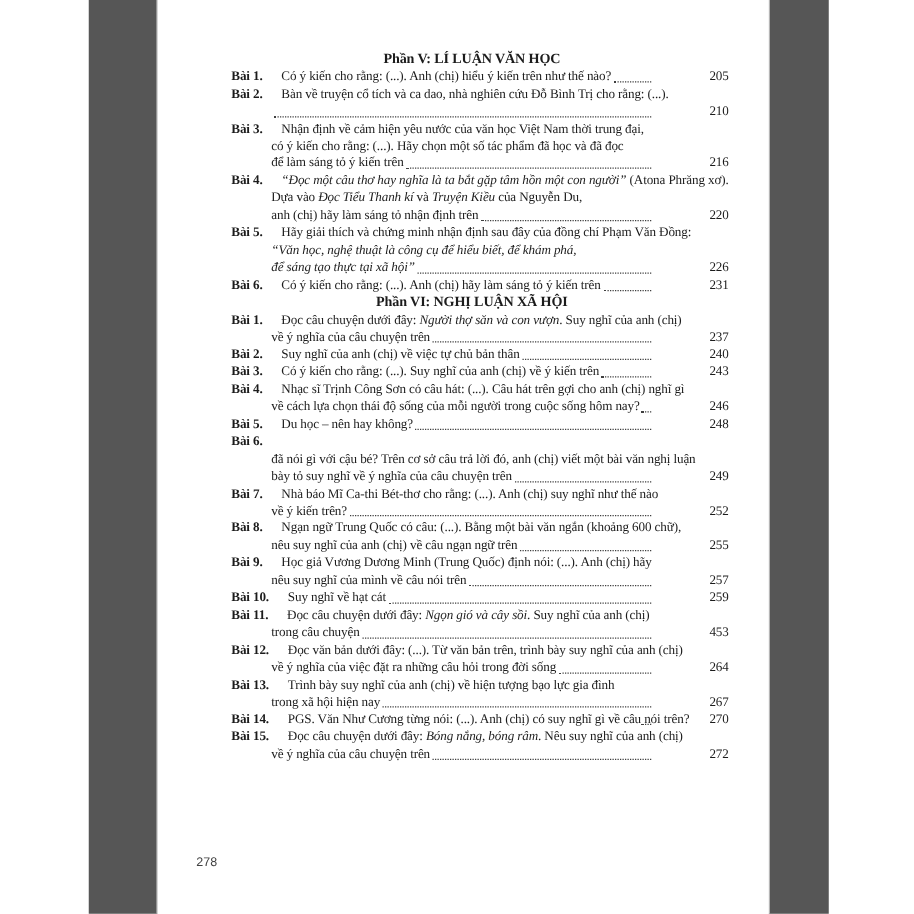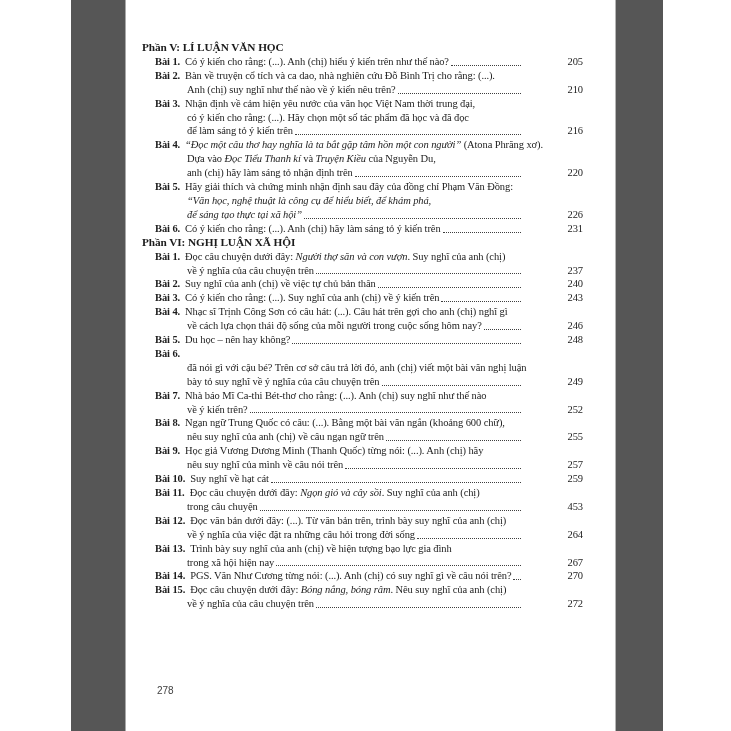--- a/index.html
+++ b/index.html
@@ -10,40 +10,41 @@
   }
   .frame-bar{
     position:absolute;top:0;height:731px;background:#565656;
   }
   .frame-bar.left{left:71px;width:54px;border-right:1px solid #a9a9a9;}
   .frame-bar.right{left:615px;width:47px;border-left:1px solid #b5b5b5;}
   .book-page{
     position:absolute;left:126px;top:0;width:489px;height:731px;background:#ffffff;
   }
   .toc{
-    padding:41px 32px 0 16px;
+    padding:41px 32px 0 46px;
     color:#1c1c1c;
     font-size:10.5px;
     letter-spacing:-0.1px;
+    text-align:center;
   }
   .heading{
     font-weight:bold;
     font-size:11.3px;
     line-height:13.9px;
     white-space:pre;
   }
   .entry{padding-left:13px;}
   .line{
     display:flex;
     align-items:baseline;
     line-height:13.9px;
     overflow:hidden;
   }
   .line.cont{padding-left:32px;}
-  .lbl{font-weight:bold;white-space:pre;margin-right:5px;flex-shrink:0;}
+  .lbl{font-weight:bold;white-space:pre;margin-right:15px;flex-shrink:0;}
   .txt{white-space:pre;flex-shrink:1;min-width:0;}
   .txt .it{font-style:italic;}
   .leader{
     flex:1 1 auto;
     min-width:8px;
     align-self:flex-end;
     border-bottom:1.2px dotted #3f3f3f;
     margin:0 3px 3px 2px;
     flex-shrink:1;
   }
@@ -71,21 +72,20 @@
             <span class="leader"></span>
             <span class="pg">205</span>
           </div>
         </div>
         <div class="entry">
           <div class="line">
             <span class="lbl">Bài 2.</span>
             <span class="txt"><span>Bàn về truyện cổ tích và ca dao, nhà nghiên cứu Đỗ Bình Trị cho rằng: (...).</span></span>
           </div>
           <div class="line cont">
-            <span class="txt"><span>Anh (chị) suy nghĩ như thế nào về ý kiến nêu trên?</span></span>
             <span class="leader"></span>
             <span class="pg">210</span>
           </div>
         </div>
         <div class="entry">
           <div class="line">
             <span class="lbl">Bài 3.</span>
             <span class="txt"><span>Nhận định về cảm hiện yêu nước của văn học Việt Nam thời trung đại,</span></span>
           </div>
           <div class="line cont">
@@ -213,21 +213,21 @@
           </div>
           <div class="line cont">
             <span class="txt"><span>nêu suy nghĩ của anh (chị) về câu ngạn ngữ trên</span></span>
             <span class="leader"></span>
             <span class="pg">255</span>
           </div>
         </div>
         <div class="entry">
           <div class="line">
             <span class="lbl">Bài 9.</span>
-            <span class="txt"><span>Học giả Vương Dương Minh (Thanh Quốc) từng nói: (...). Anh (chị) hãy</span></span>
+            <span class="txt"><span>Học giả Vương Dương Minh (Trung Quốc) định nói: (...). Anh (chị) hãy</span></span>
           </div>
           <div class="line cont">
             <span class="txt"><span>nêu suy nghĩ của mình về câu nói trên</span></span>
             <span class="leader"></span>
             <span class="pg">257</span>
           </div>
         </div>
         <div class="entry">
           <div class="line">
             <span class="lbl">Bài 10.</span>

